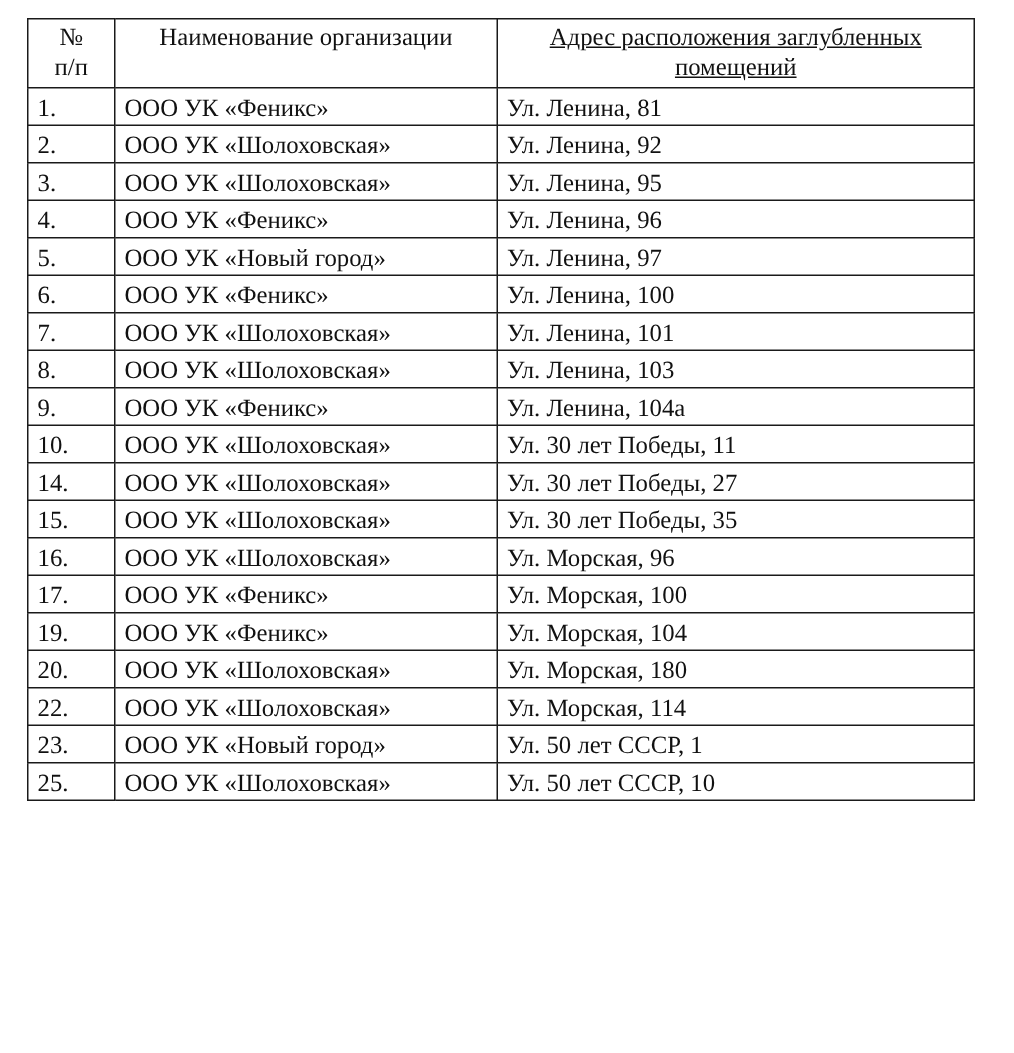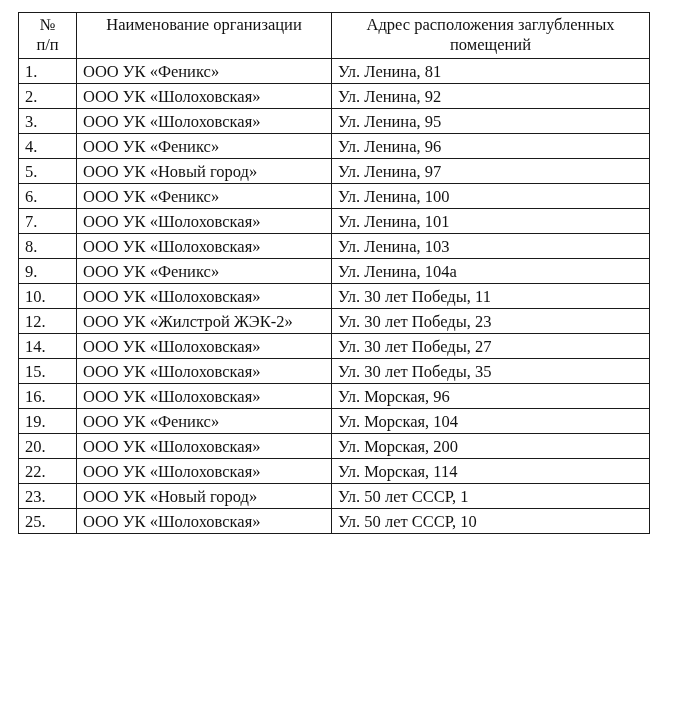--- a/index.html
+++ b/index.html
@@ -42,21 +42,21 @@
     table.shelters td {
       height: 24px;
       padding-left: 6px;
       text-align: left;
       white-space: nowrap;
     }
     col.c-num { width: 58px; }
     col.c-org { width: 255px; }
     col.c-addr { width: 318px; }
     th.h-num { padding-left: 0; }
-    th.h-addr span { display: inline-block; }
+    th.h-addr span { display: inline-block; text-decoration: underline; }
   </style>
 </head>
 <body>
 
 <table class="shelters">
   <colgroup>
     <col class="c-num">
     <col class="c-org">
     <col class="c-addr">
   </colgroup>
@@ -120,48 +120,48 @@
         <td>9.</td>
         <td>ООО УК «Феникс»</td>
         <td>Ул. Ленина, 104а</td>
       </tr>
       <tr>
         <td>10.</td>
         <td>ООО УК «Шолоховская»</td>
         <td>Ул. 30 лет Победы, 11</td>
       </tr>
       <tr>
-        <td>12.</td>
-        <td>ООО УК «Жилстрой ЖЭК-2»</td>
-        <td>Ул. 30 лет Победы, 23</td>
-      </tr>
-      <tr>
         <td>14.</td>
         <td>ООО УК «Шолоховская»</td>
         <td>Ул. 30 лет Победы, 27</td>
       </tr>
       <tr>
         <td>15.</td>
         <td>ООО УК «Шолоховская»</td>
         <td>Ул. 30 лет Победы, 35</td>
       </tr>
       <tr>
         <td>16.</td>
         <td>ООО УК «Шолоховская»</td>
         <td>Ул. Морская, 96</td>
       </tr>
       <tr>
+        <td>17.</td>
+        <td>ООО УК «Феникс»</td>
+        <td>Ул. Морская, 100</td>
+      </tr>
+      <tr>
         <td>19.</td>
         <td>ООО УК «Феникс»</td>
         <td>Ул. Морская, 104</td>
       </tr>
       <tr>
         <td>20.</td>
         <td>ООО УК «Шолоховская»</td>
-        <td>Ул. Морская, 200</td>
+        <td>Ул. Морская, 180</td>
       </tr>
       <tr>
         <td>22.</td>
         <td>ООО УК «Шолоховская»</td>
         <td>Ул. Морская, 114</td>
       </tr>
       <tr>
         <td>23.</td>
         <td>ООО УК «Новый город»</td>
         <td>Ул. 50 лет СССР, 1</td>

